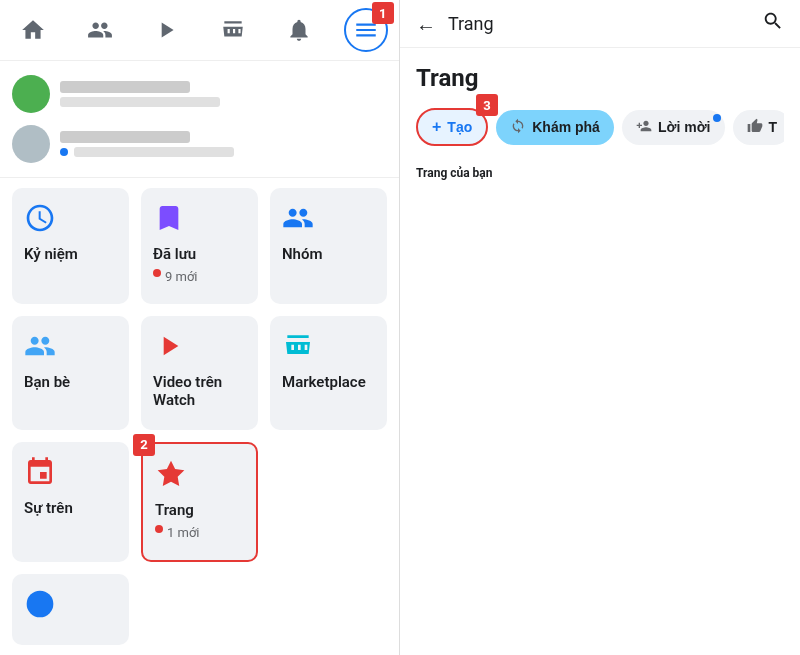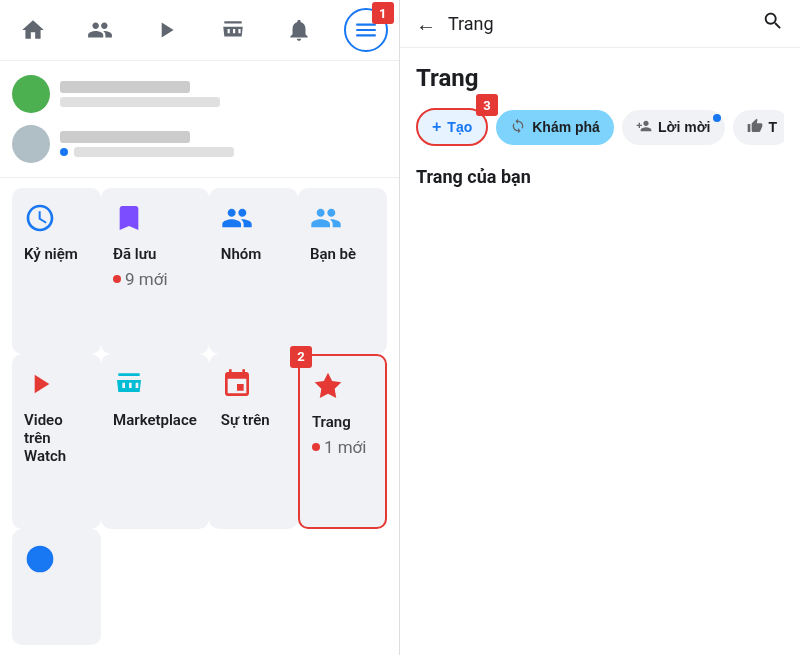--- a/index.html
+++ b/index.html
@@ -101,22 +101,22 @@
     .dot-blue {
       width: 8px; height: 8px;
       border-radius: 50%;
       background: #1877f2;
       flex-shrink: 0;
     }
 
     
     .menu-grid {
       display: grid;
-      grid-template-columns: 1fr 1fr 1fr 1fr;
-      gap: 0;
+      grid-template-columns: 1fr 1fr 1fr;
+      gap: 12px;
       padding: 10px 12px;
       overflow-y: auto;
       flex: 1;
     }
     .menu-item {
       background: #f0f2f5;
       border-radius: 10px;
       padding: 14px 12px;
       display: flex;
       flex-direction: column;
@@ -130,23 +130,22 @@
       font-size: 28px;
       line-height: 1;
     }
     .menu-item-label {
       font-size: 15px;
       font-weight: 600;
       color: #1c1e21;
     }
     .menu-item-badge {
       display: flex;
-      align-items: center;
       gap: 4px;
-      font-size: 17px;
+      font-size: 13px;
       color: #65676b;
     }
     .badge-dot {
       width: 8px; height: 8px;
       border-radius: 50%;
       background: #e53935;
     }
 
     
     .right-panel {
@@ -236,21 +235,21 @@
       position: absolute;
       top: 6px;
       right: 6px;
     }
     .tab-btn.thich {
       background: #f0f2f5;
       color: #1c1e21;
     }
 
     .section-title {
-      font-size: 18px;
+      font-size: 12px;
       font-weight: 700;
       color: #1c1e21;
     }
 
     .nav-wrapper {
       position: relative;
     }
   </style>
 </head>
 <body>

